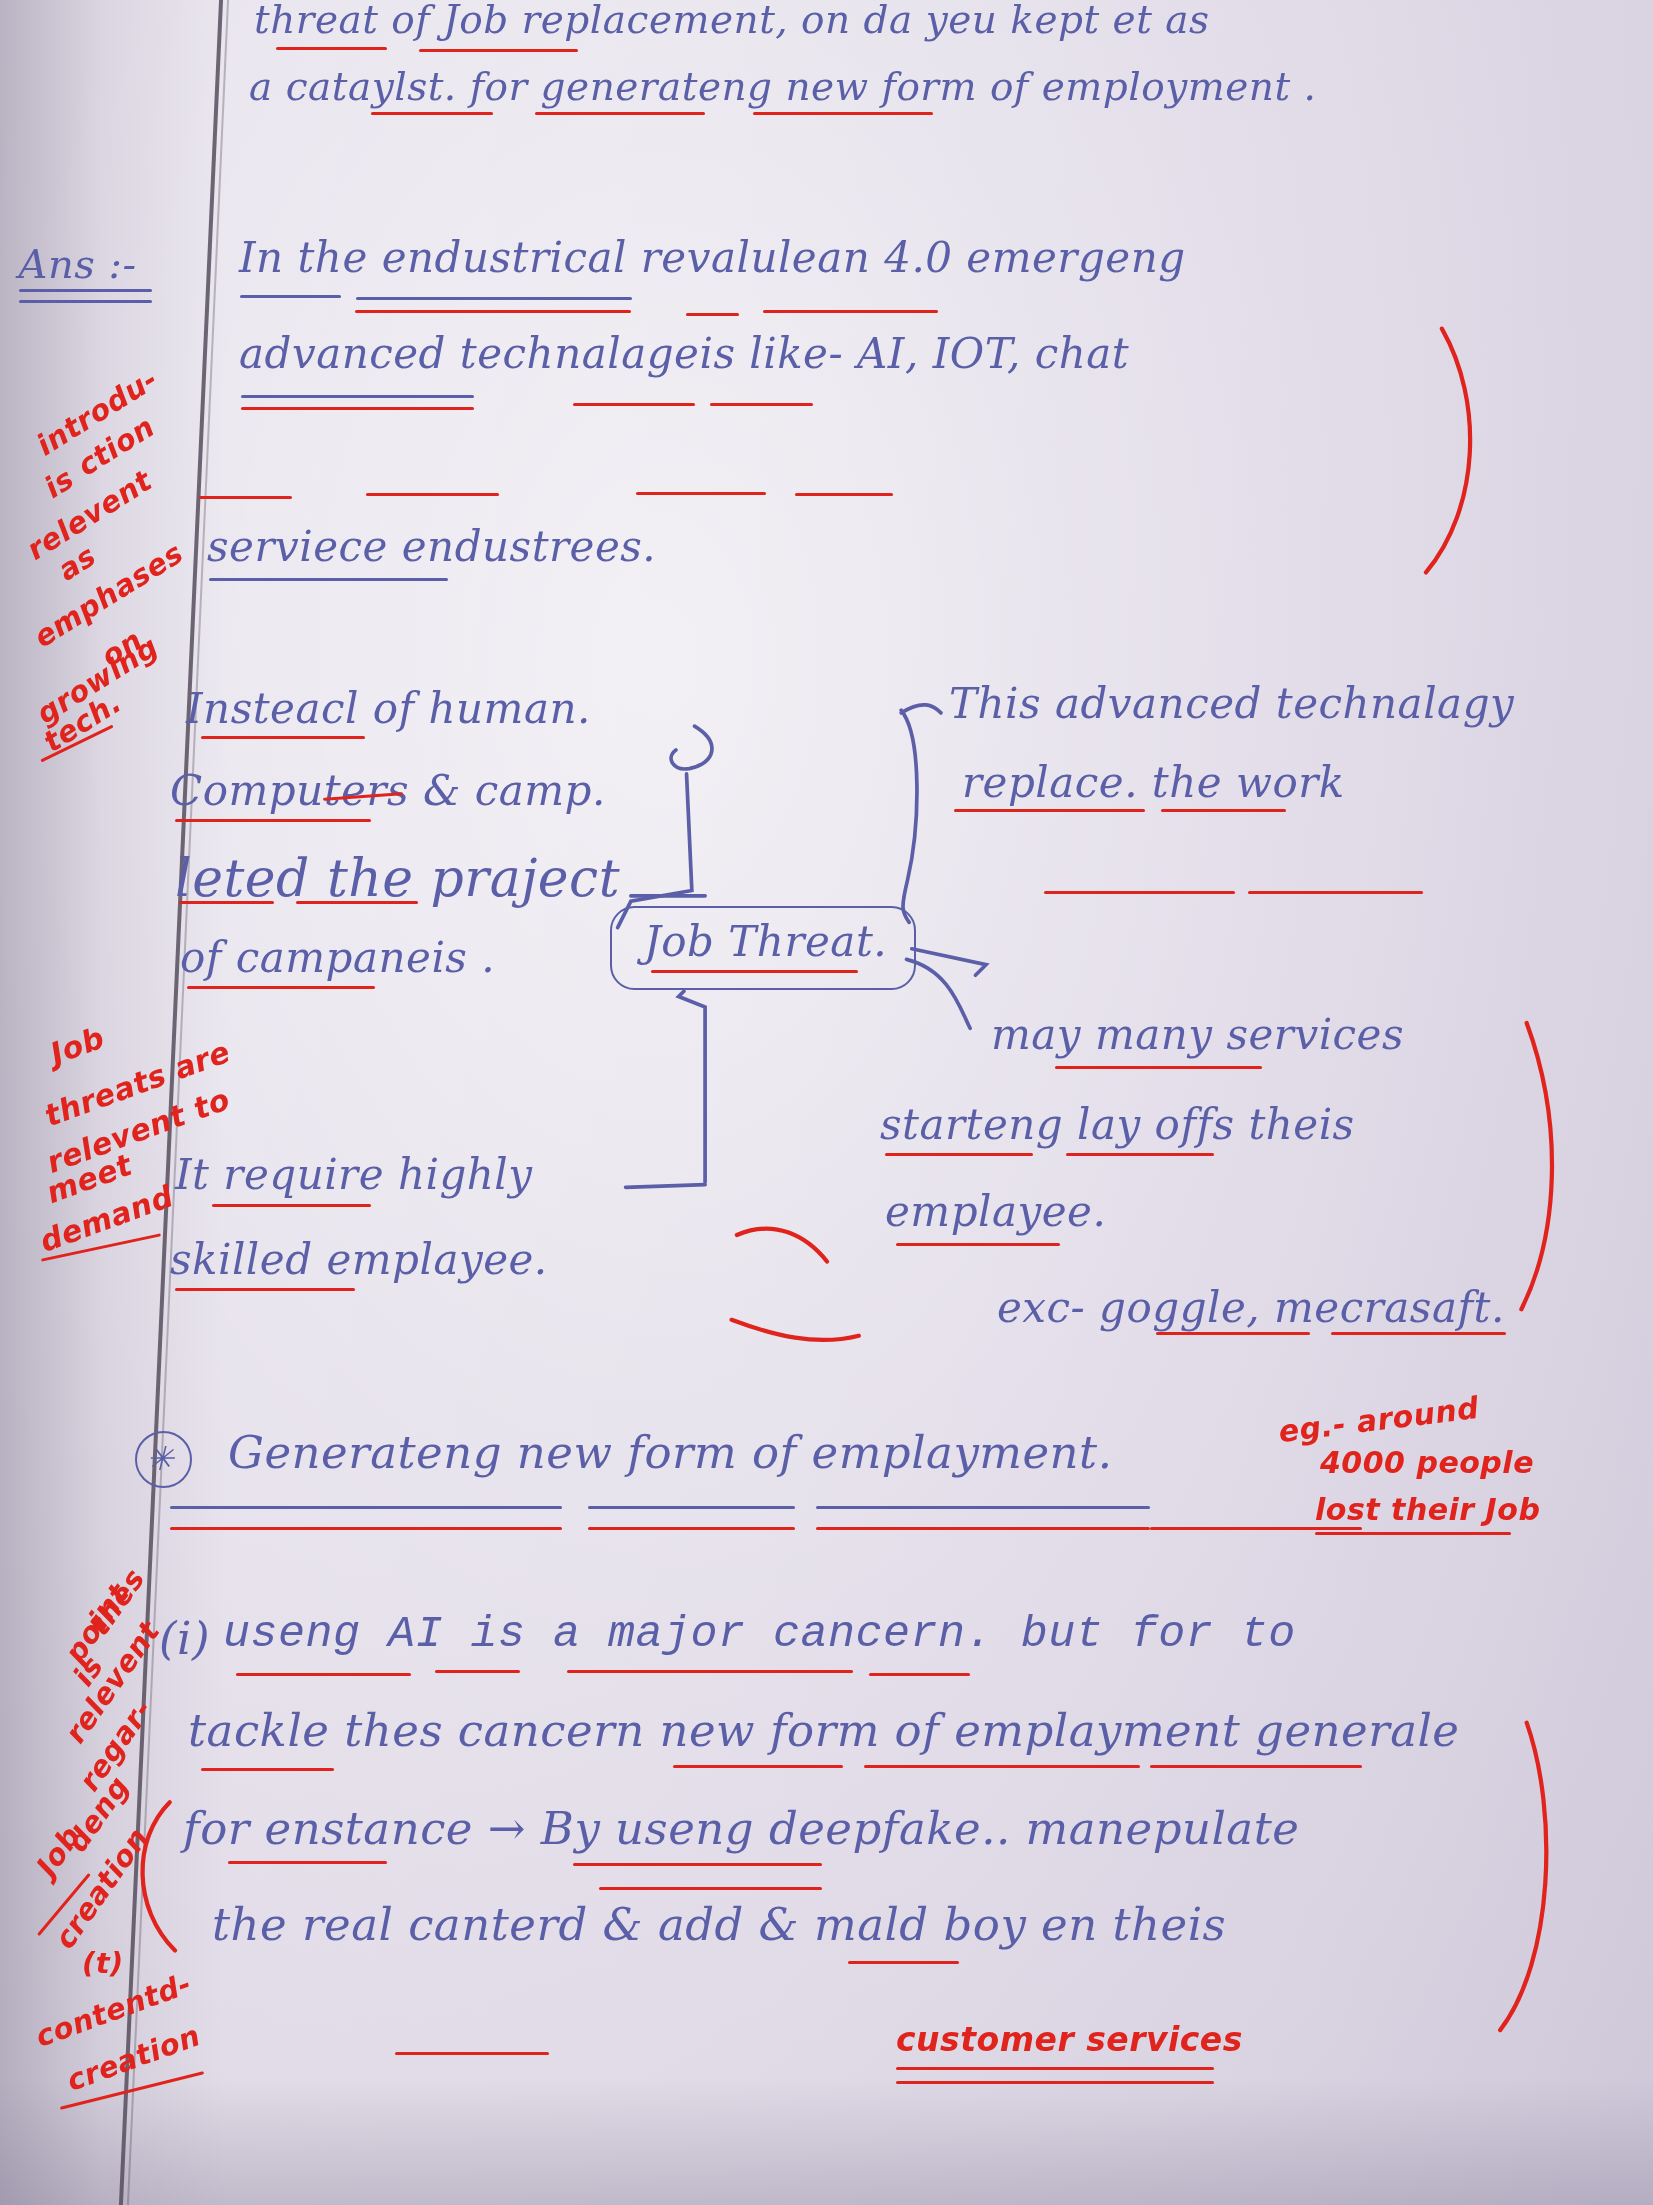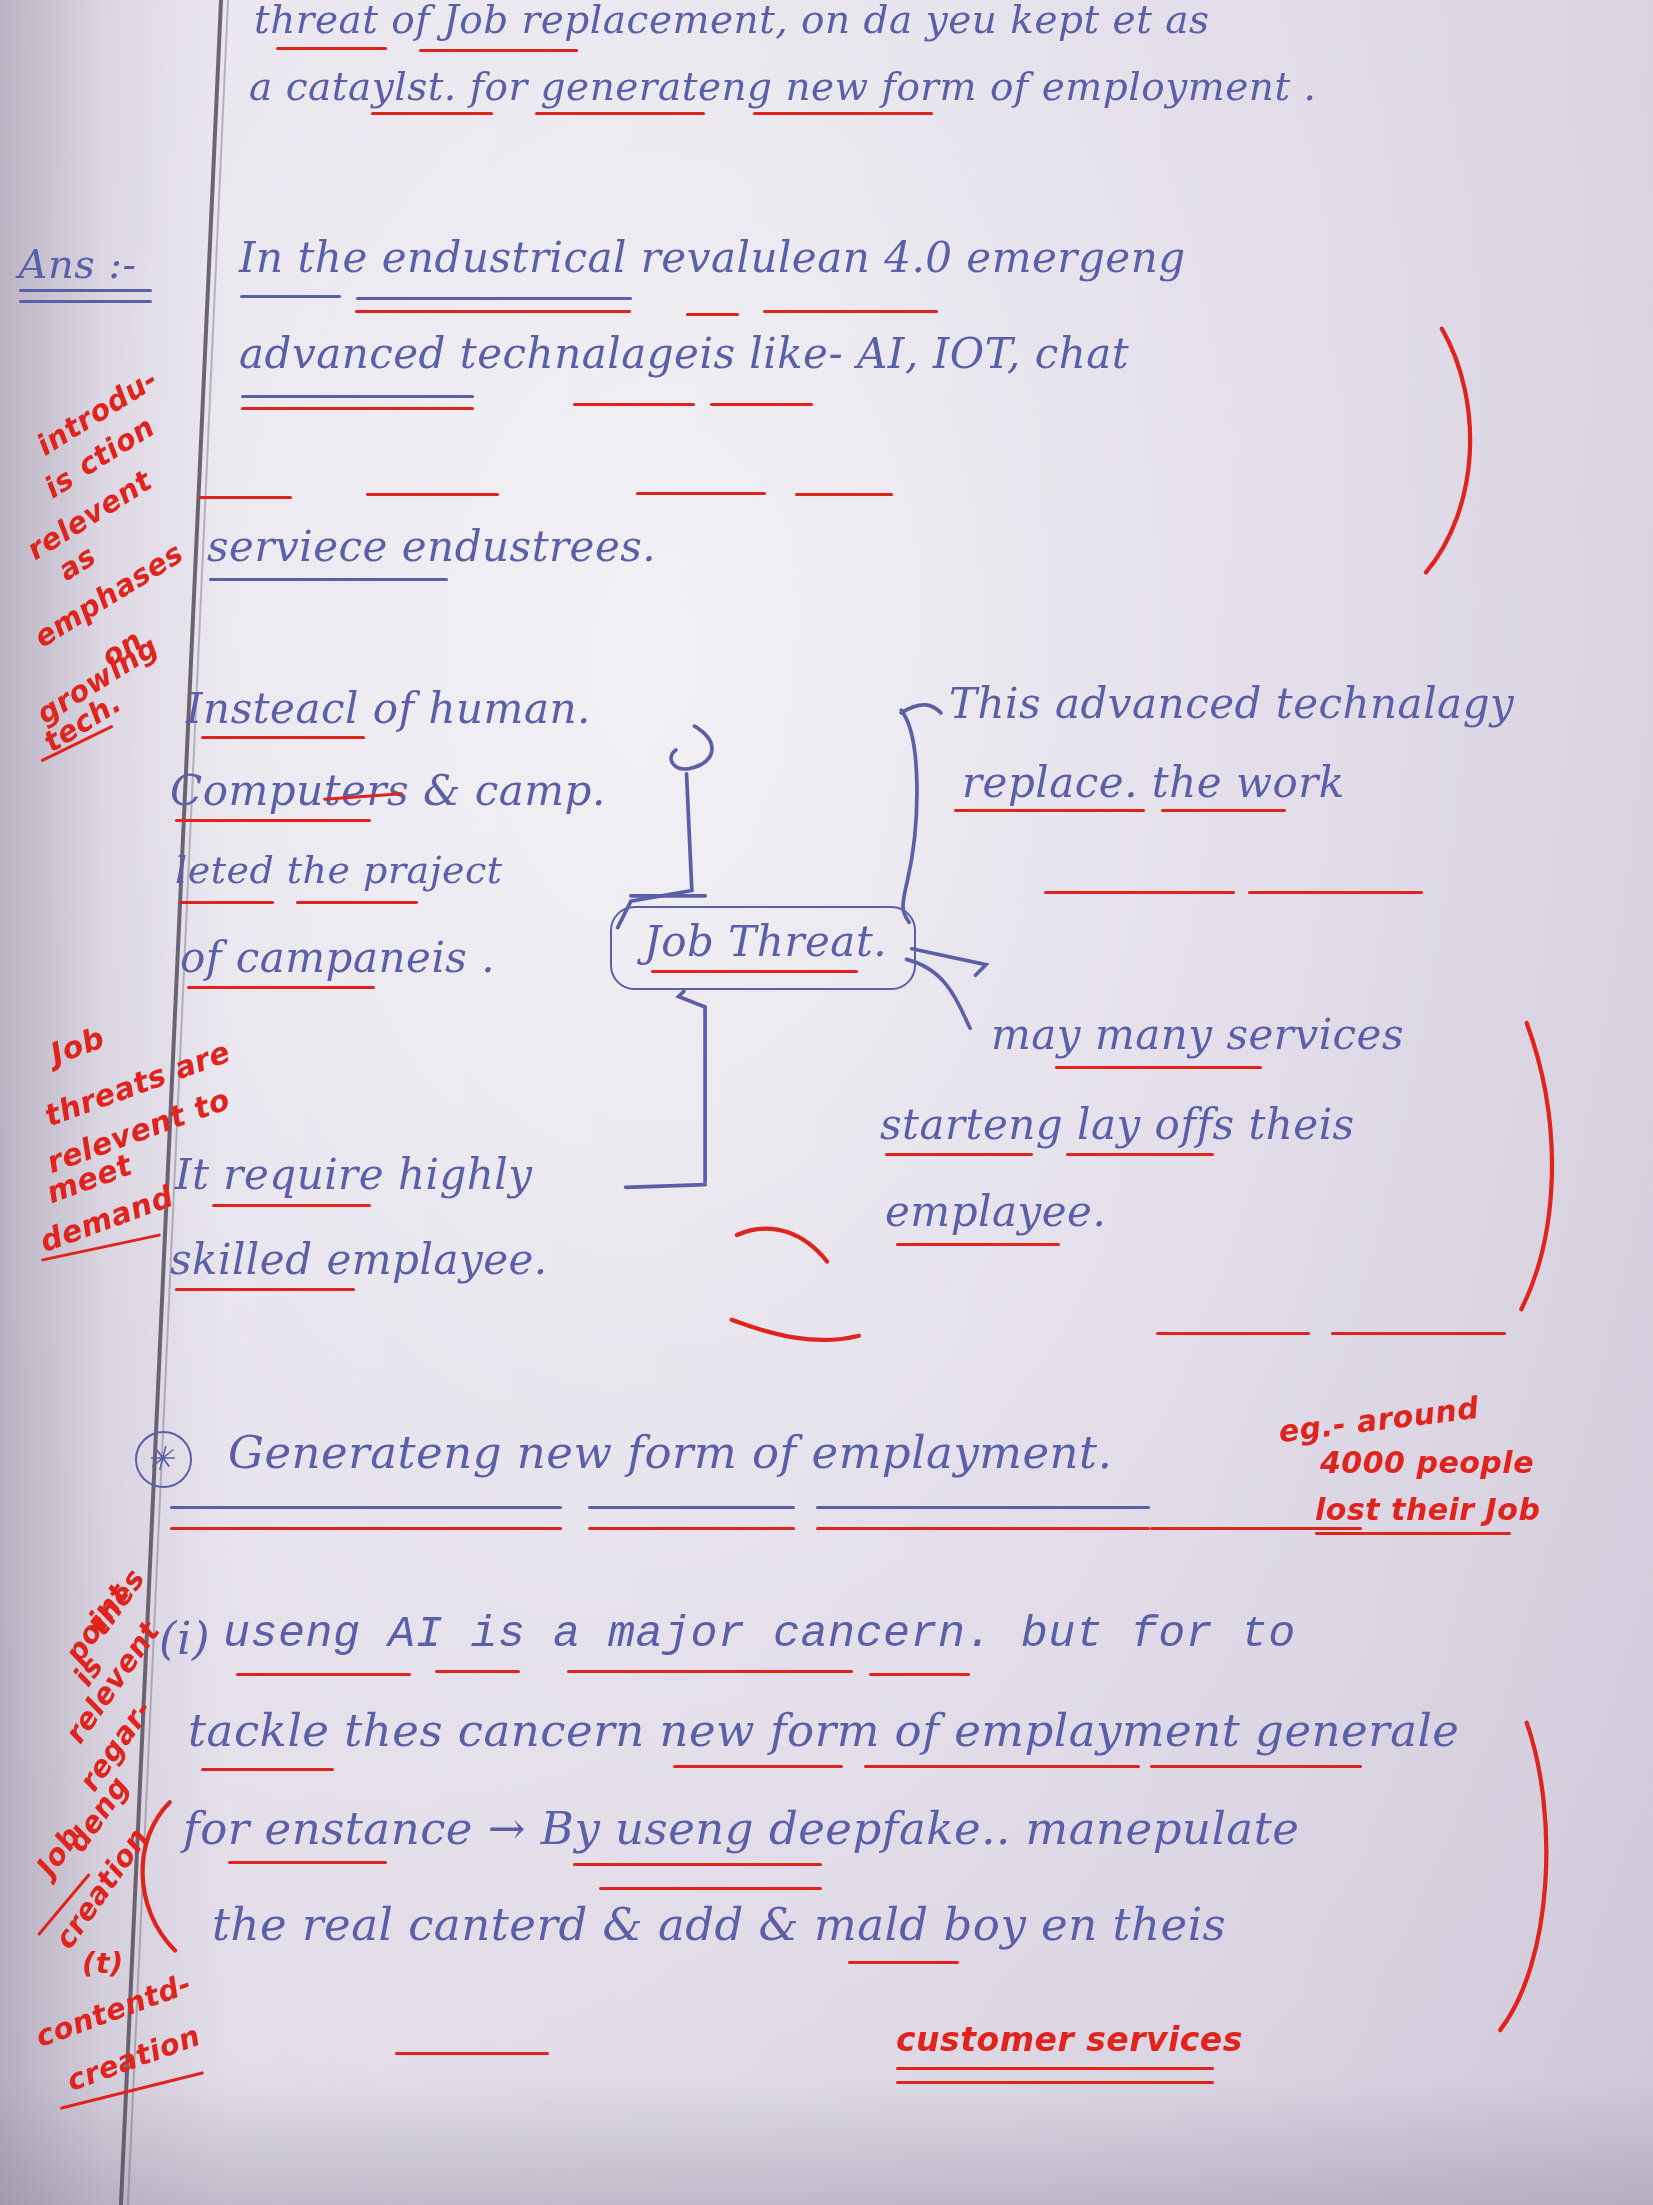--- a/index.html
+++ b/index.html
@@ -138,21 +138,21 @@
   <div class="ink red" style="left:18.6px; top:498px; font-size:29px; transform:rotate(-32deg);">relevent</div>
   <div class="ink red" style="left:58px; top:546px; font-size:29px; transform:rotate(-32deg);">as</div>
   <div class="ink red" style="left:24px; top:578px; font-size:29px; transform:rotate(-32deg);">emphases</div>
   <div class="ink red" style="left:101px; top:631px; font-size:29px; transform:rotate(-32deg);">on</div>
   <div class="ink red" style="left:29px; top:663px; font-size:29px; transform:rotate(-32deg);">growing</div>
   <div class="ink red" style="left:40px; top:705px; font-size:29px; transform:rotate(-32deg);">tech.</div>
   <div class="uline" style="left:37px; top:742px; width:80px; transform:rotate(-26deg);"></div>
 
   <div class="ink blue" style="left:186px; top:684px; font-size:42px;font-style:italic;">Insteacl of human.</div>
   <div class="ink blue" style="left:170px; top:766px; font-size:42px;">Computers &amp; camp.</div>
-  <div class="ink blue" style="left:175px; top:848px; font-size:38px;">leted the praject</div>
+  <div class="ink blue" style="left:175px; top:848px; font-size:52px;">leted the praject</div>
   <div class="ink blue" style="left:180px; top:933px; font-size:42px;">of campaneis .</div>
 
   <div class="uline" style="left:201px; top:736px; width:164px;"></div>
   <div class="uline" style="left:175px; top:819px; width:196px;"></div>
   <div class="uline" style="left:179px; top:901px; width:95px;"></div>
   <div class="uline" style="left:296px; top:901px; width:122px;"></div>
   <div class="uline" style="left:187px; top:986px; width:188px;"></div>
 
   <div class="uline" style="left:323px; top:795px; width:80px; transform:rotate(-4deg);"></div>
 
@@ -168,20 +168,21 @@
   <div class="ink blue" style="left:949px; top:679px; font-size:42px;">This advanced technalagy</div>
   <div class="ink blue" style="left:962px; top:758px; font-size:42px;text-align:right;">replace. the work</div>
   <div class="uline" style="left:954px; top:809px; width:191px;"></div>
   <div class="uline" style="left:1161px; top:809px; width:125px;"></div>
   <div class="uline" style="left:1044px; top:891px; width:191px;"></div>
   <div class="uline" style="left:1248px; top:891px; width:175px;"></div>
 
   <div class="ink blue" style="left:991px; top:1010px; font-size:42px;">may many services</div>
   <div class="ink blue" style="left:880px; top:1100px; font-size:42px;">starteng lay offs theis</div>
   <div class="ink blue" style="left:885px; top:1187px; font-size:42px;">emplayee.</div>
+  <div class="ink blue" style="left:997px; top:1283px; font-size:42px;">exc- goggle, mecrasaft.</div>
 
   <div class="uline" style="left:1055px; top:1066px; width:207px;"></div>
   <div class="uline" style="left:885px; top:1153px; width:148px;"></div>
   <div class="uline" style="left:1066px; top:1153px; width:148px;"></div>
   <div class="uline" style="left:896px; top:1243px; width:164px;"></div>
   <div class="uline" style="left:1156px; top:1332px; width:154px;"></div>
   <div class="uline" style="left:1331px; top:1332px; width:175px;"></div>
 
   <div class="ink red" style="left:50px; top:1028px; font-size:30px; transform:rotate(-20deg);">Job</div>
   <div class="ink red" style="left:40px; top:1066px; font-size:30px; transform:rotate(-20deg);">threats are</div>

